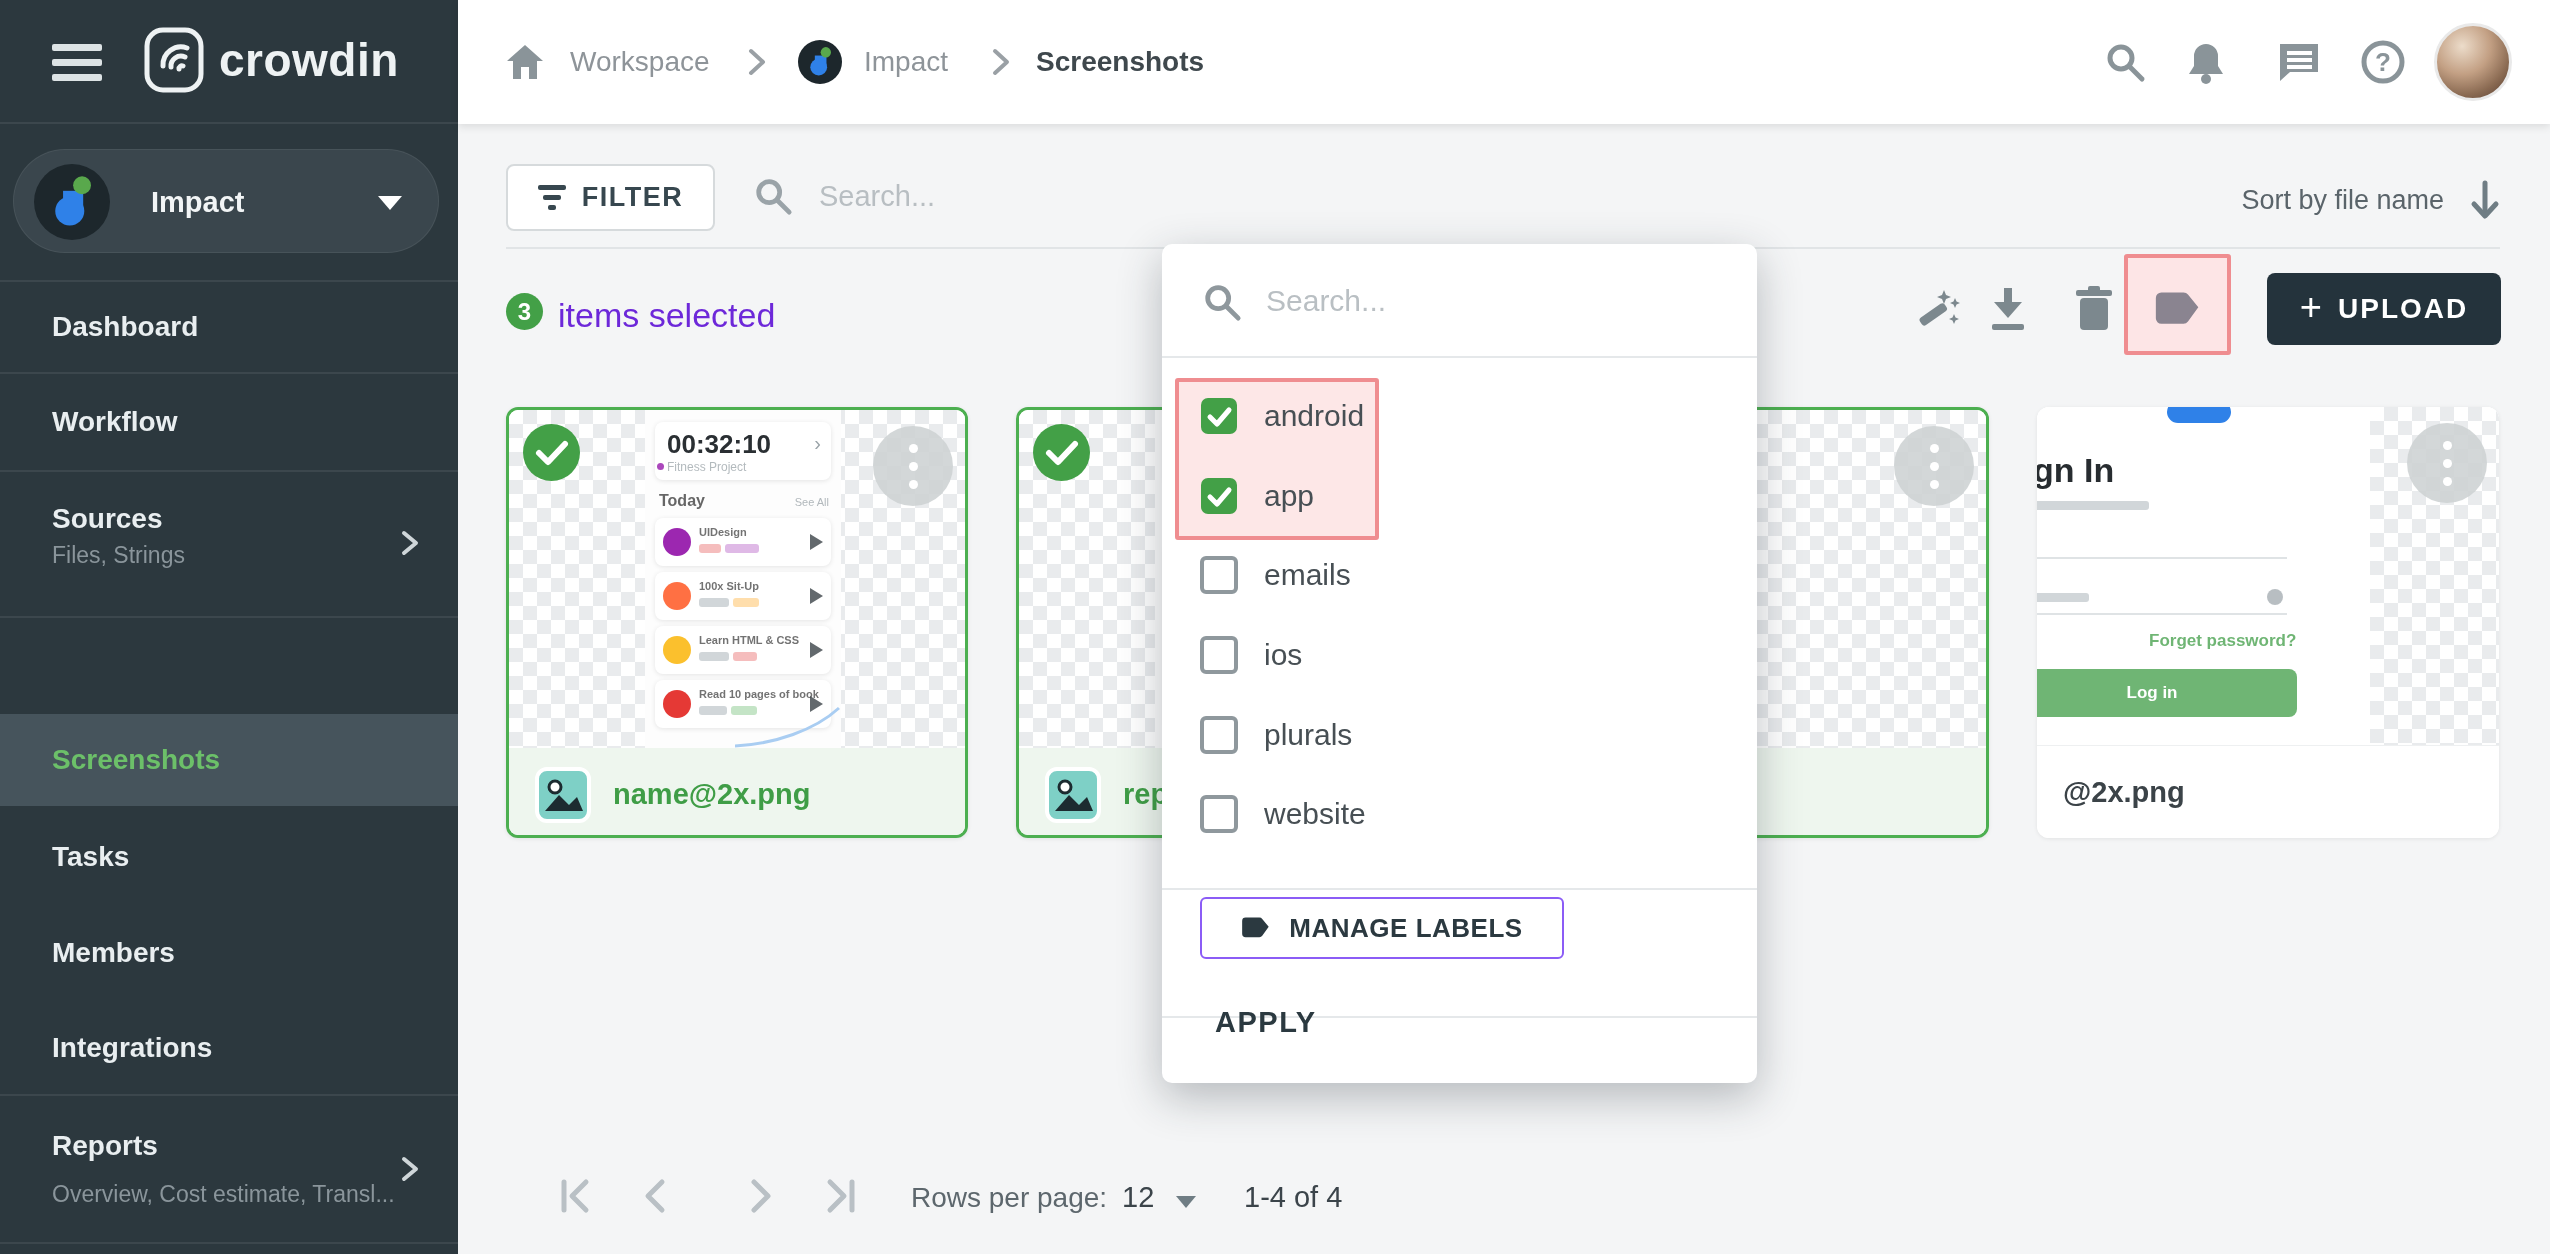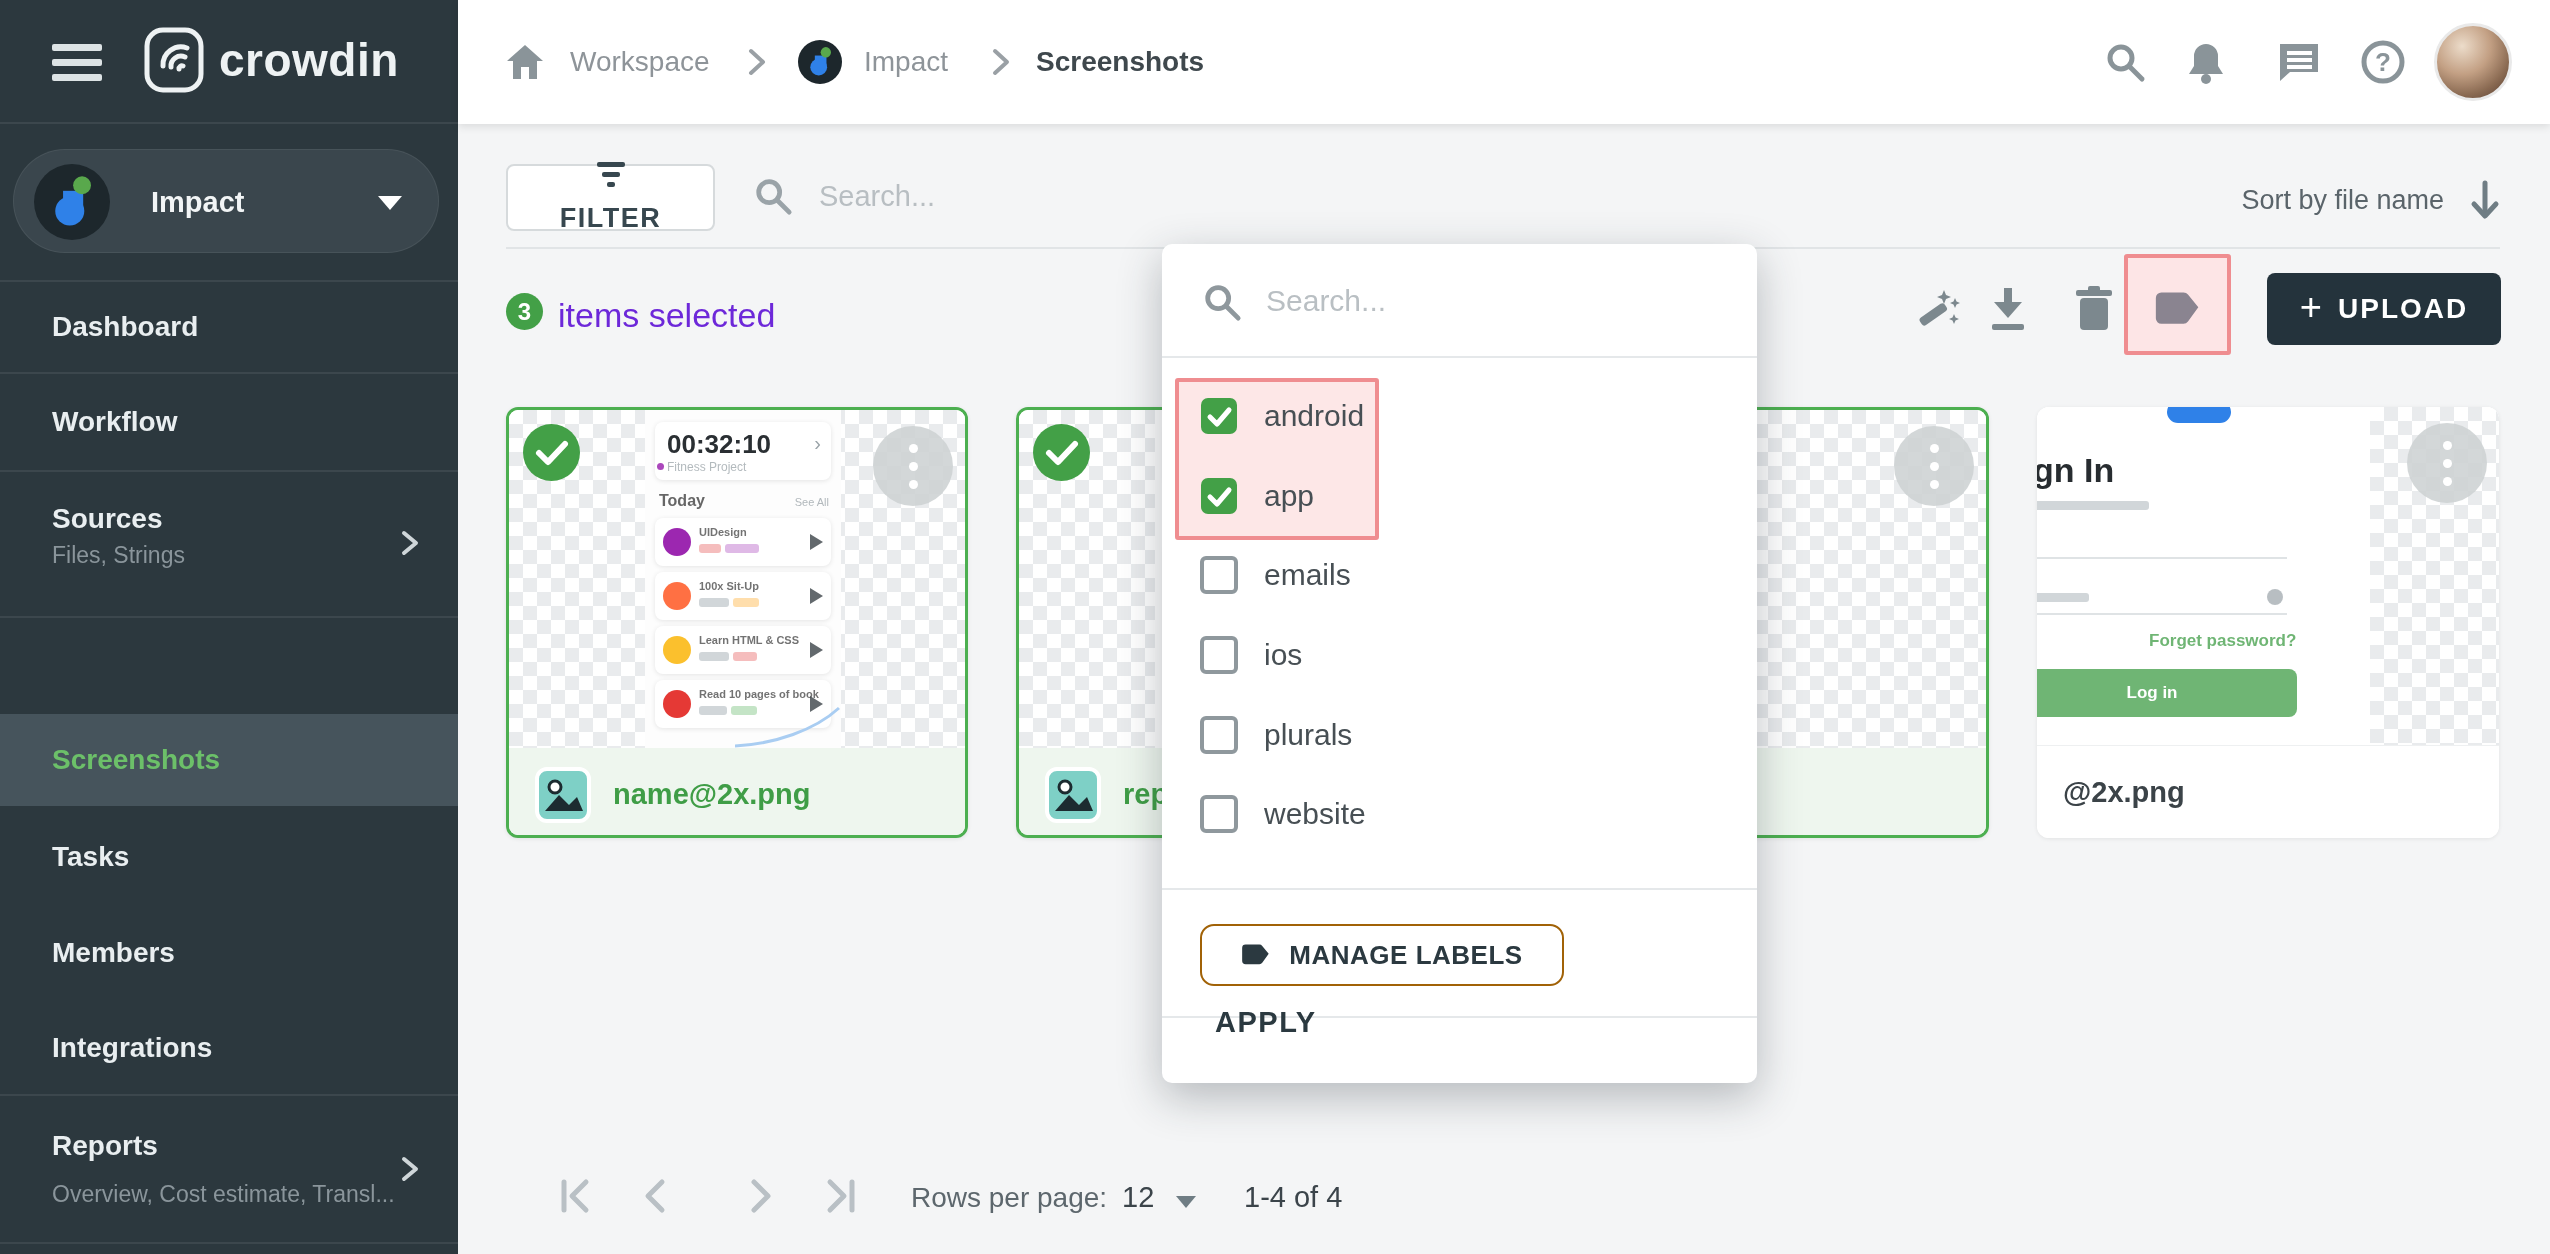--- a/index.html
+++ b/index.html
@@ -31,21 +31,21 @@
   .crumb-txt { font-size:28px; color:#8e9499; }
   .crumb-cur { font-size:28px; font-weight:700; color:#3f484d; }
   .hicon { position:absolute; top:50%; transform:translateY(-50%); cursor:pointer; }
   .avatar { position:absolute; left:1976px; top:23px; width:78px; height:78px; border-radius:50%;
             background:radial-gradient(circle at 35% 28%, #ecdcca, #c3a084 40%, #8a6a52 70%, #53392c 100%);
             border:3px solid #e9e9e9; cursor:pointer; }
 
   
   #main { position:absolute; left:458px; top:124px; width:2092px; height:1130px; background:#f4f5f6; }
 
-  .btn-filter { position:absolute; left:48px; top:40px; width:209px; height:67px; background:#fff; border:2px solid #d6dadc; border-radius:8px; display:flex; align-items:center; justify-content:center; gap:16px; cursor:pointer;flex-direction:column; }
+  .btn-filter { position:absolute; left:48px; top:40px; width:209px; height:67px; background:#fff; border:2px solid #d6dadc; border-radius:8px; display:flex; align-items:center; justify-content:center; gap:16px; cursor:pointer; }
   .btn-filter-label { font-size:27px; font-weight:700; letter-spacing:1.5px; color:#37474f; }
   .filter-glyph { display:flex; flex-direction:column; align-items:center; gap:5px; }
   .filter-glyph i { display:block; height:5px; background:#37474f; border-radius:2px; }
   .search-wrap { position:absolute; left:295px; top:52px; display:flex; align-items:center; gap:26px; }
   .search-ph { font-size:29px; color:#b8bec2; }
   .sort-wrap { position:absolute; right:50px; top:56px; display:flex; align-items:center; gap:26px; cursor:pointer; }
   .sort-label { font-size:27px; color:#5a646a; }
   .row-div { position:absolute; left:48px; top:123px; width:1994px; height:2px; background:#e1e4e6; }
 
   .sel-badge { position:absolute; left:48px; top:169px; width:37px; height:37px; border-radius:50%; background:#43a047; color:#fff; font-size:24px; font-weight:700; display:flex; align-items:center; justify-content:center; }
@@ -84,21 +84,21 @@
 
   
   #dropdown { position:absolute; left:1162px; top:244px; width:595px; height:839px; background:#fff; border-radius:10px; box-shadow:0 14px 44px rgba(35,45,55,0.30); z-index:10; }
   .dd-search-ph { position:absolute; left:104px; top:40px; font-size:30px; color:#b9bfc3; }
   .dd-div { position:absolute; left:0; width:595px; height:2px; background:#e5e8ea; }
   .dd-pink { position:absolute; left:13px; top:134px; width:204px; height:162px; background:#fde7e7; border:4px solid #ef8d90; border-radius:3px; }
   .dd-row { position:absolute; left:0; width:595px; height:80px; cursor:pointer; }
   .cbx { position:absolute; left:38px; top:50%; transform:translateY(-50%); width:38px; height:38px; }
   .cbx.off { border:4px solid #8f989d; border-radius:6px; background:#fff; }
   .dd-lab { position:absolute; left:102px; top:50%; transform:translateY(-50%); font-size:30px; color:#474f54; }
-  .btn-manage { position:absolute; left:38px; top:653px; width:364px; height:62px; border:2px solid #a16207; border-radius:14px; background:#fff; display:flex; align-items:center; justify-content:center; gap:18px; cursor:pointer;margin-top:27px; }
+  .btn-manage { position:absolute; left:38px; top:653px; width:364px; height:62px; border:2px solid #8b5cf6; border-radius:6px; background:#fff; display:flex; align-items:center; justify-content:center; gap:18px; cursor:pointer; }
   .btn-manage span { font-size:26px; font-weight:700; letter-spacing:0.5px; color:#2b3940; }
   .dd-apply { position:absolute; left:53px; top:762px; font-size:29px; font-weight:700; letter-spacing:1.5px; color:#2b3940; cursor:pointer; }
 
   
   .pg-ic { position:absolute; top:1050px; width:44px; height:44px; cursor:pointer; }
   .pg-text { position:absolute; top:1058px; font-size:28px; color:#5d676d; }
   .pg-num { position:absolute; top:1057px; font-size:29px; color:#3b444a; cursor:pointer; }
   .pg-caret { position:absolute; top:1072px; width:0; height:0; border-left:10px solid transparent; border-right:10px solid transparent; border-top:12px solid #6f7d84; cursor:pointer; }
 </style>
 </head>

